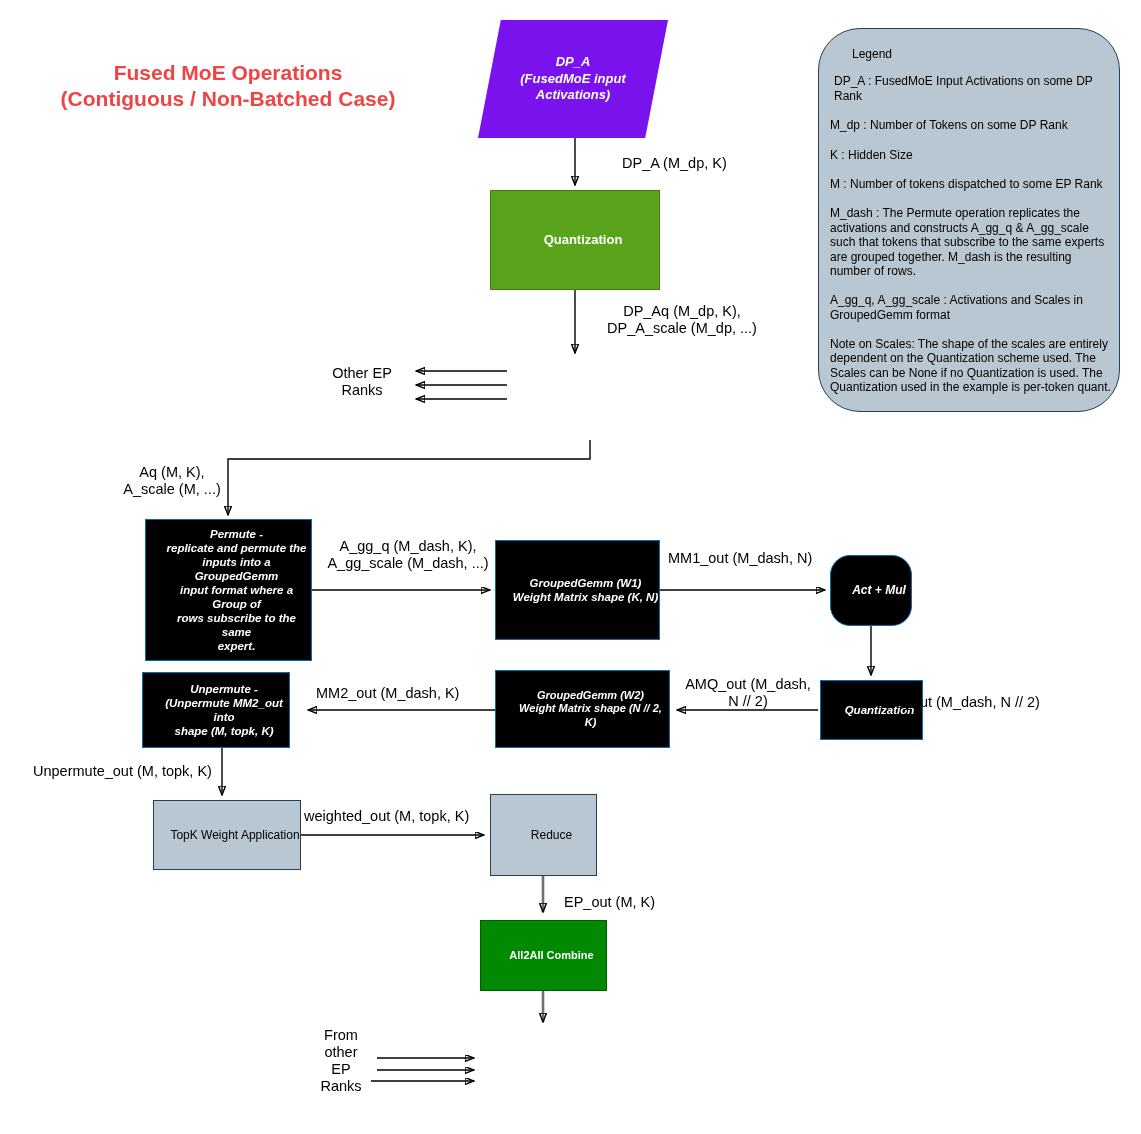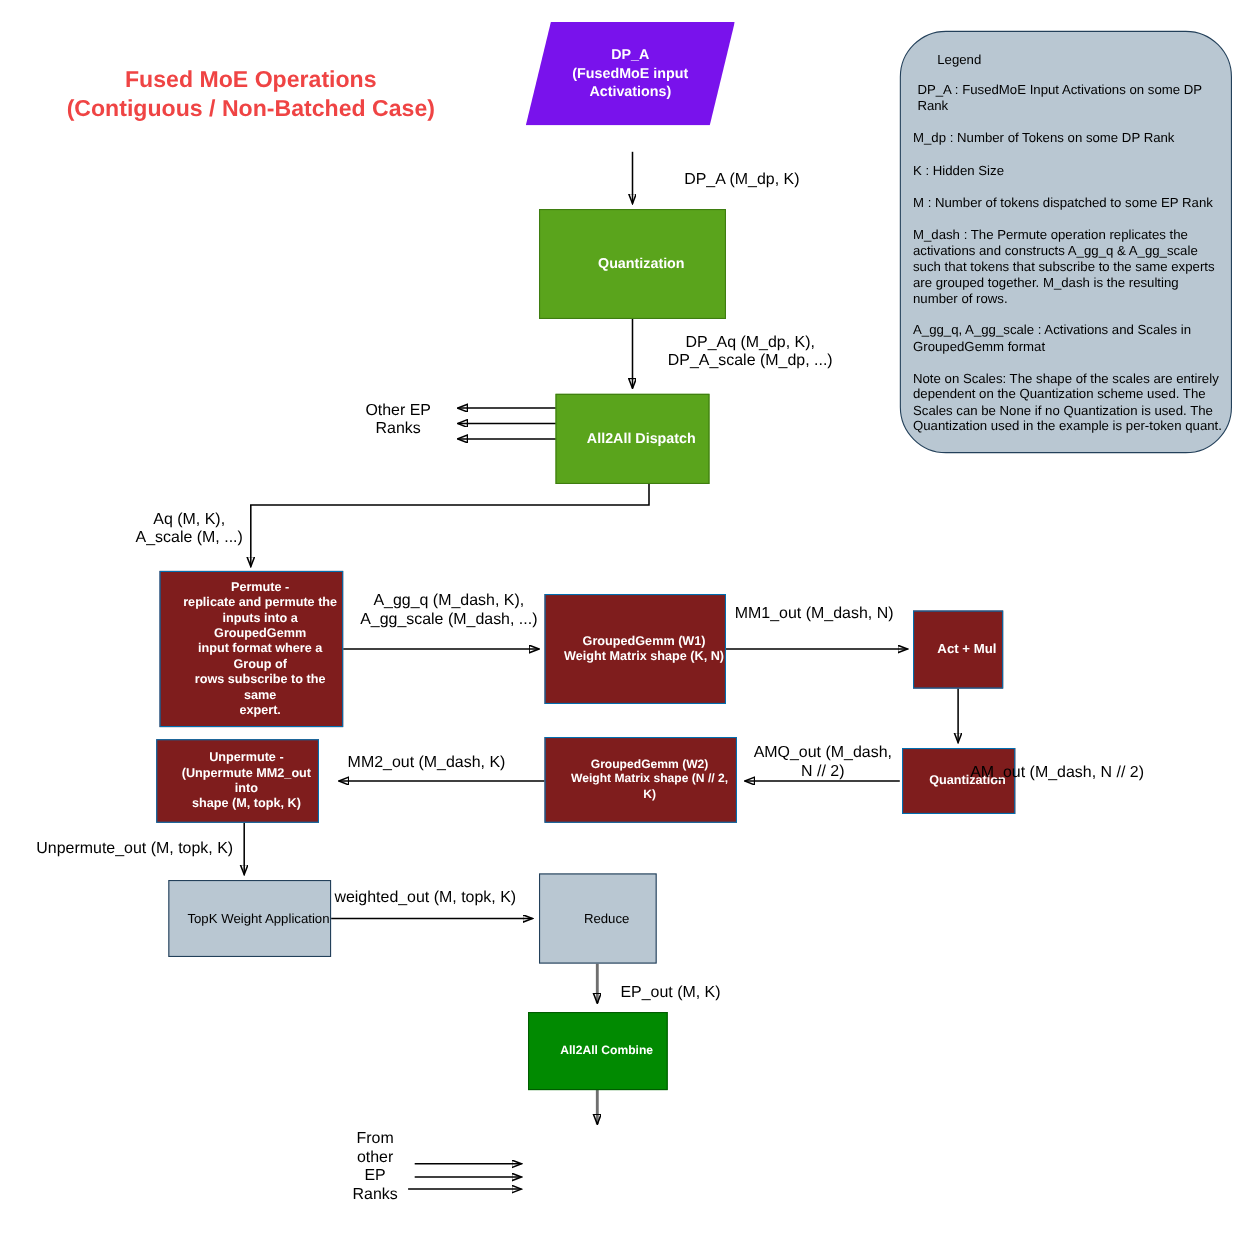--- a/index.html
+++ b/index.html
@@ -8,21 +8,21 @@
   .ws{white-space:pre-line;}
   .wires{position:absolute;left:0;top:0;width:1141px;height:1134px;pointer-events:none;}
   .wires path{fill:none;stroke:#000;stroke-width:1.4px;}
   .wires path.gray{stroke:#6f6f6f;stroke-width:2.6px;}
   .title{position:absolute;left:28px;top:60px;width:400px;text-align:center;
          font-size:21px;font-weight:bold;color:#ef4444;line-height:1.25;}
   .node{position:absolute;display:flex;align-items:center;justify-content:center;
         text-align:center;box-sizing:border-box;line-height:1.22;}
   .node .lbl{display:block;width:100%;padding-left:16px;}
   .green{background:#5aa41c;border:1px solid #3e7d10;color:#fff;font-weight:bold;font-size:13px;}
-  .blue{background:#7f1d1d;border:1px solid #006eaf;color:#fff;font-weight:bold;font-size:11.5px;}
+  .blue{background:#000000;border:1px solid #006eaf;color:#fff;font-weight:bold;font-size:11.5px;font-style:italic;}
   .slate{background:#b9c7d2;border:1.5px solid #23405a;color:#000;font-weight:normal;font-size:12px;}
   .dgreen{background:#018a01;border:1px solid #005c00;color:#fff;font-weight:bold;font-size:11px;}
   .para{position:absolute;display:flex;align-items:center;justify-content:center;text-align:center;
         background:#7912ec;color:#fff;font-weight:bold;line-height:1.3;}
   .para.top{clip-path:polygon(12% 0,100% 0,88% 100%,0 100%);font-size:13px;}
   .para.bottom{clip-path:polygon(14% 0,100% 0,86% 100%,0 100%);font-size:12.5px;}
   .elabel{position:absolute;font-size:14.5px;color:#000;line-height:1.2;}
   .center{transform:translateX(-50%);text-align:center;}
   .legend{position:absolute;left:818px;top:28px;width:302px;height:384px;box-sizing:border-box;
           background:#b9c7d2;border:1.5px solid #23405a;border-radius:42px;
@@ -61,49 +61,46 @@
     <path class="gray" d="M543,876 V912" marker-end="url(#arrG)"></path>
     <path class="gray" d="M543,991 V1022" marker-end="url(#arrG)"></path>
     <path d="M377,1058 H474" marker-end="url(#arrB)"></path>
     <path d="M377,1070 H474" marker-end="url(#arrB)"></path>
     <path d="M371,1081 H474" marker-end="url(#arrB)"></path>
   </svg>
 
   <div class="title ws">Fused MoE Operations
 (Contiguous / Non-Batched Case)</div>
 
-  <div class="para top" style="left:478px;top:20px;width:190px;height:94px;">
+  <div class="para top" style="left:478px;top:20px;width:190px;height:118px;font-style:italic;">
     <span class="lbl ws">DP_A
 (FusedMoE input
 Activations)</span>
   </div>
 
   <div class="node green" style="left:490px;top:190px;width:170px;height:100px;">
     <span class="lbl ws">Quantization</span>
   </div>
 
-  <div class="node green" style="left:505px;top:358px;width:140px;height:82px;">
-    <span class="lbl ws">All2All Dispatch</span>
-  </div>
 
   <div class="node blue" style="left:145px;top:519px;width:167px;height:142px;padding:0 2px;">
     <span class="lbl ws">Permute -
 replicate and permute the
 inputs into a GroupedGemm
 input format where a Group of
 rows subscribe to the same
 expert.</span>
   </div>
 
   <div class="node blue" style="left:495px;top:540px;width:165px;height:100px;">
     <span class="lbl ws">GroupedGemm (W1)
 Weight Matrix shape (K, N)</span>
   </div>
 
-  <div class="node blue" style="left:830px;top:555px;width:82px;height:71px;font-size:12px;">
+  <div class="node blue" style="left:830px;top:555px;width:82px;height:71px;font-size:12px;border-radius:20px;">
     <span class="lbl ws">Act + Mul</span>
   </div>
 
   <div class="node blue" style="left:820px;top:680px;width:103px;height:60px;">
     <span class="lbl ws">Quantization</span>
   </div>
 
   <div class="node blue" style="left:495px;top:670px;width:175px;height:78px;font-size:11px;">
     <span class="lbl ws">GroupedGemm (W2)
 Weight Matrix shape (N // 2, K)</span>

